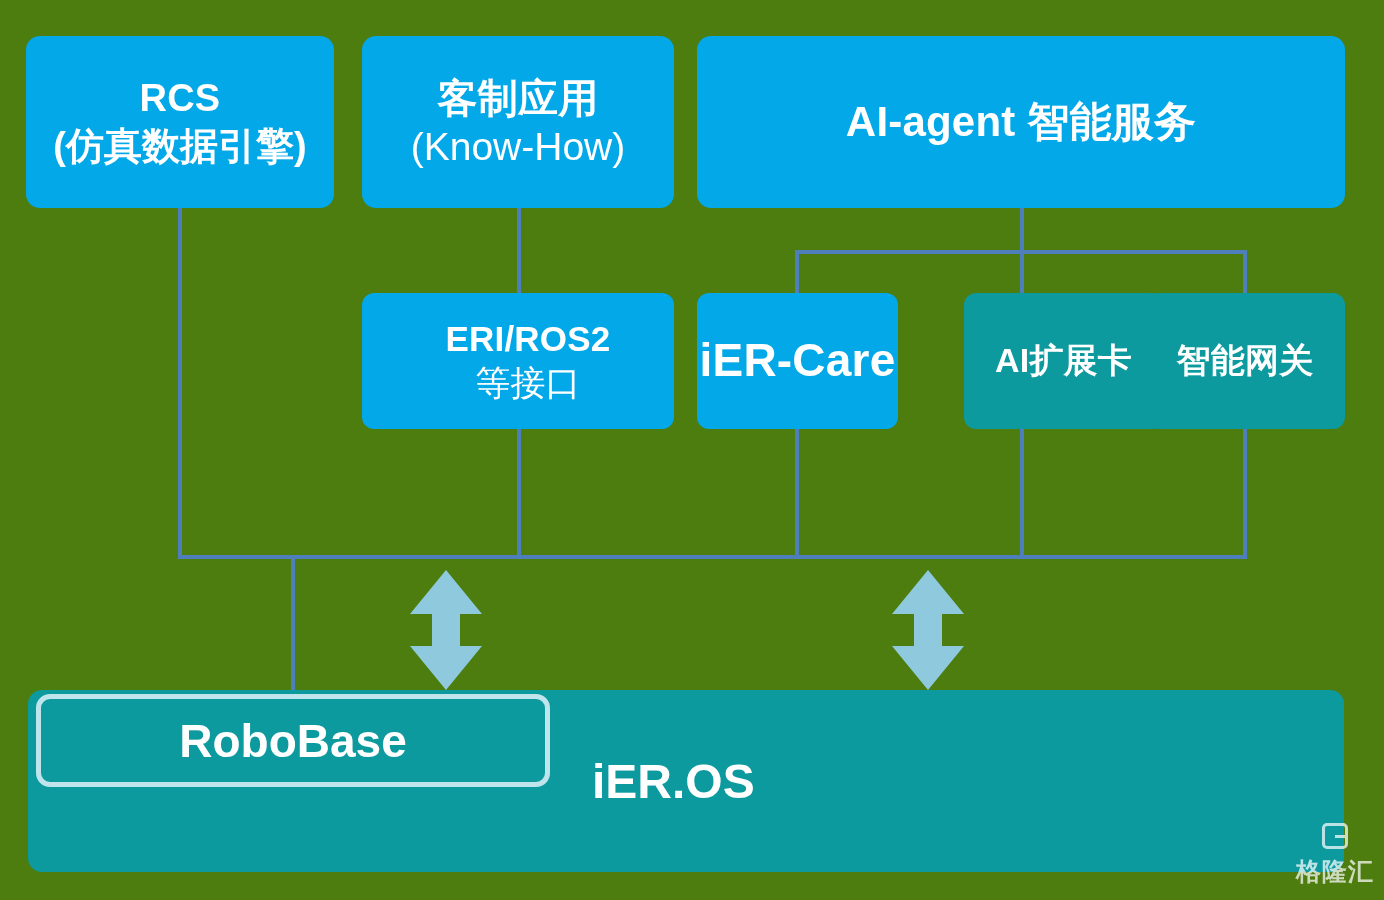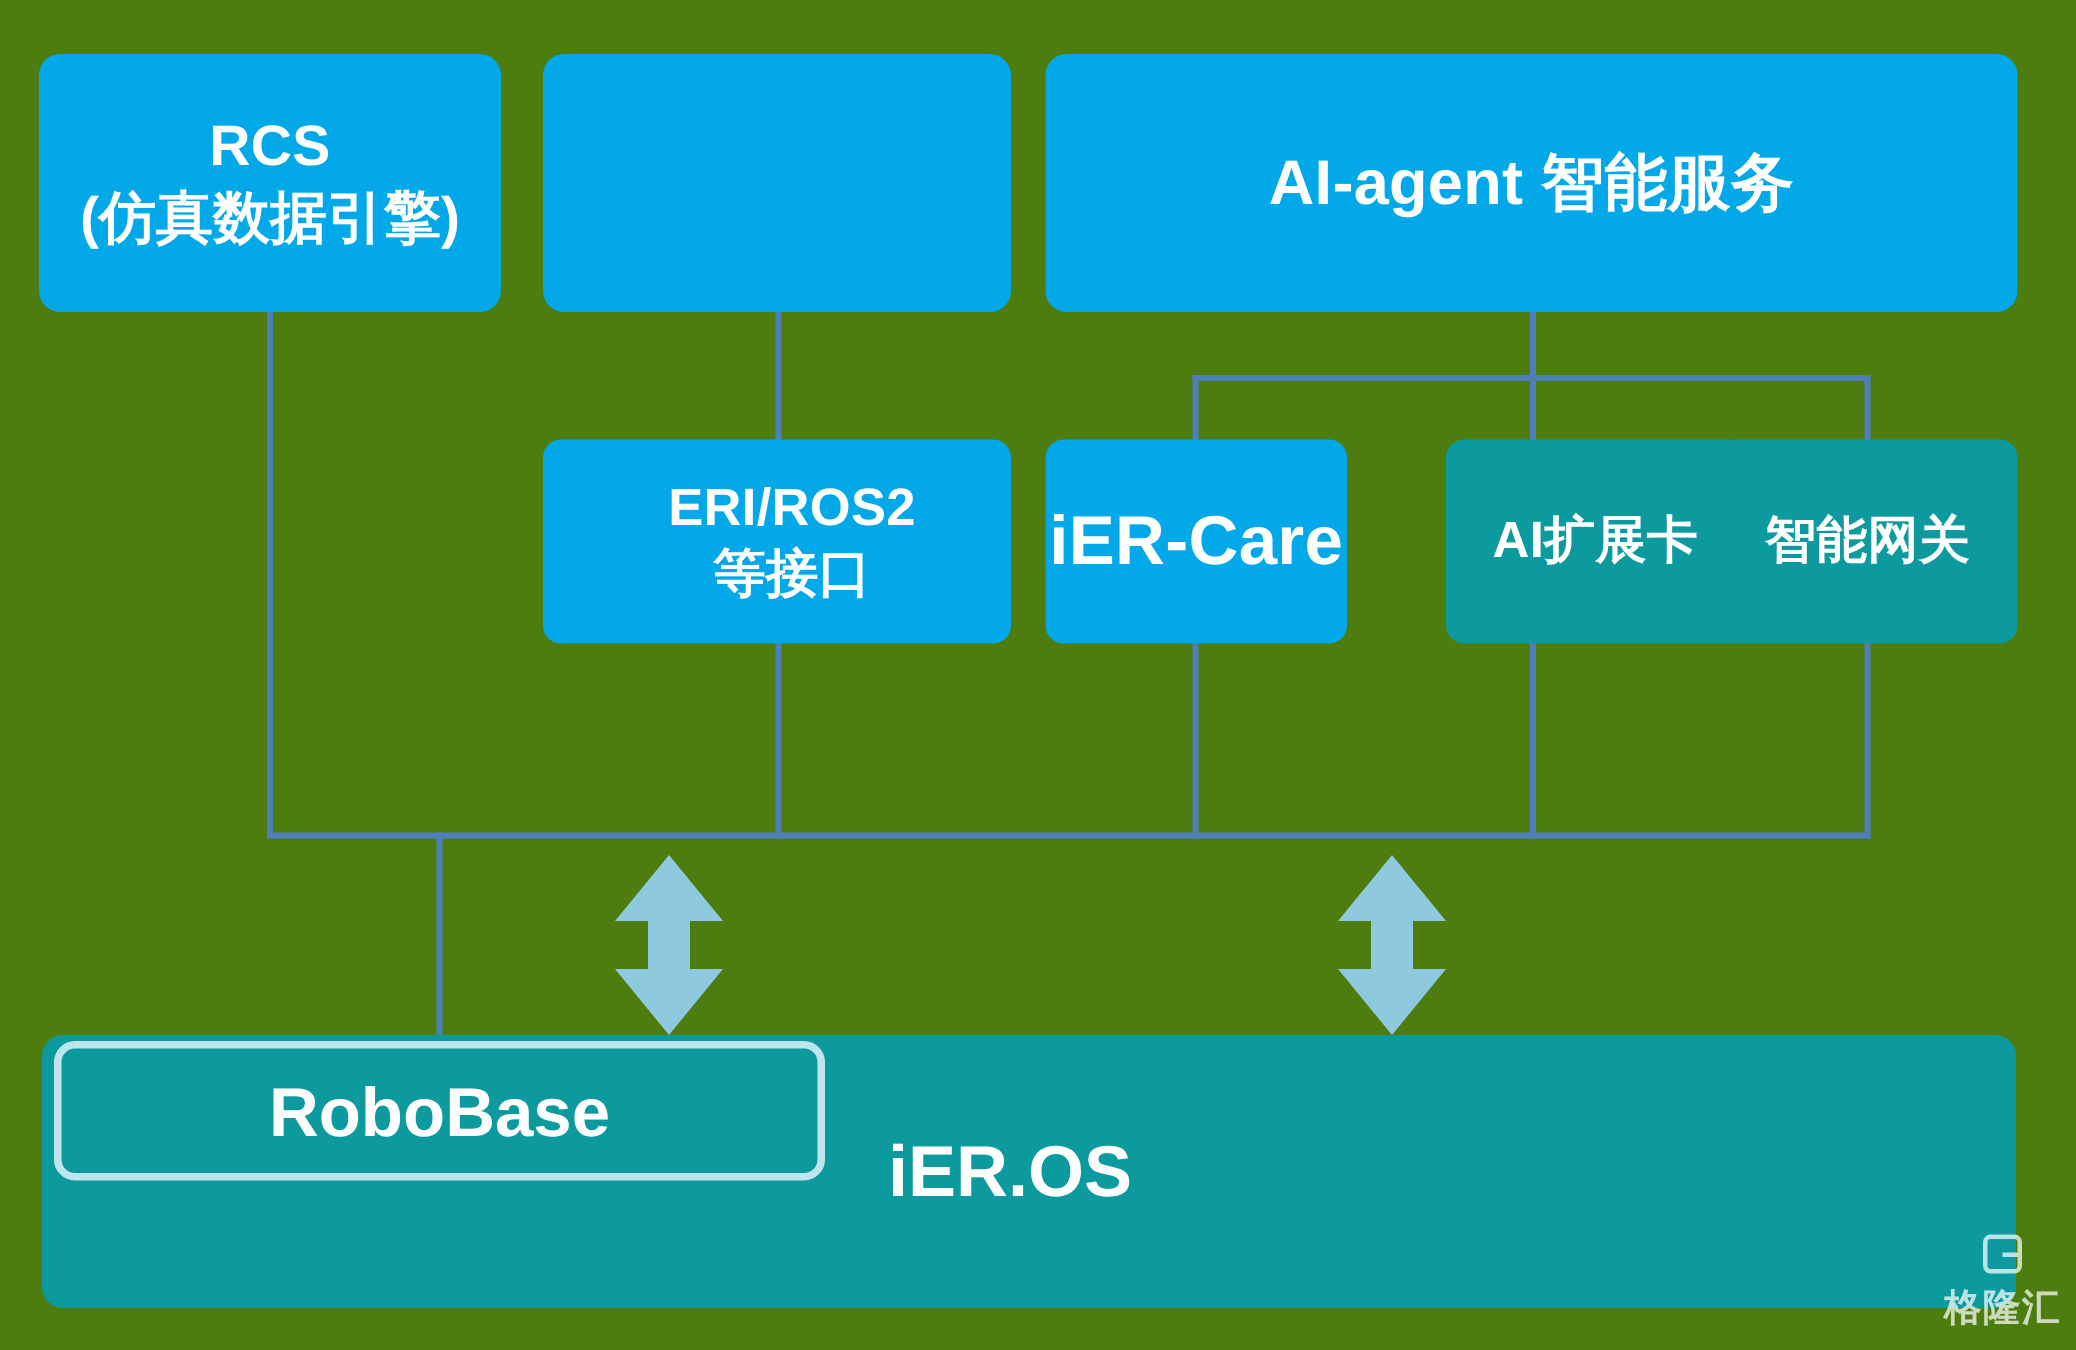--- a/index.html
+++ b/index.html
@@ -62,21 +62,21 @@
     left: 697px; top: 36px; width: 648px; height: 172px;
     border-radius: 14px;
   }
   #box-agent .l1 { font-size: 42px; text-align: right; }
 
   
   #box-eri {
     left: 362px; top: 293px; width: 312px; height: 136px; padding-left: 20px;
   }
   #box-eri .l1 { font-size: 35px; }
-  #box-eri .l2 { font-size: 35px; font-weight: bold; margin-top: 3px; }
+  #box-eri .l2 { font-size: 35px; font-weight: normal; margin-top: 3px; }
 
   #box-iercare {
     left: 697px; top: 293px; width: 201px; height: 136px;
   }
   #box-iercare .l1 { font-size: 46px; }
 
   #box-aicard {
     left: 921px; top: 293px; width: 199px; height: 136px; margin-left: 43px;
   }
   #box-aicard .l1 { font-size: 34px; }
@@ -200,20 +200,22 @@
       <polygon points="36,0 72,44 50,44 50,76 72,76 36,120 0,76 22,76 22,44 0,44" fill="#8fc9dd"></polygon>
     </svg>
   </div>
 
   <div id="box-rcs" class="node blue">
     <div class="l1">RCS</div>
     <div class="l2">(仿真数据引擎)</div>
   </div>
 
   <div id="box-custom" class="node blue">
+    <div class="l1">客制应用</div>
+    <div class="l2">(Know-How)</div>
   </div>
 
   <div id="box-agent" class="node blue">
     <div class="l1">AI-agent 智能服务</div>
   </div>
 
   <div id="box-eri" class="node blue">
     <div class="l1">ERI/ROS2</div>
     <div class="l2">等接口</div>
   </div>

